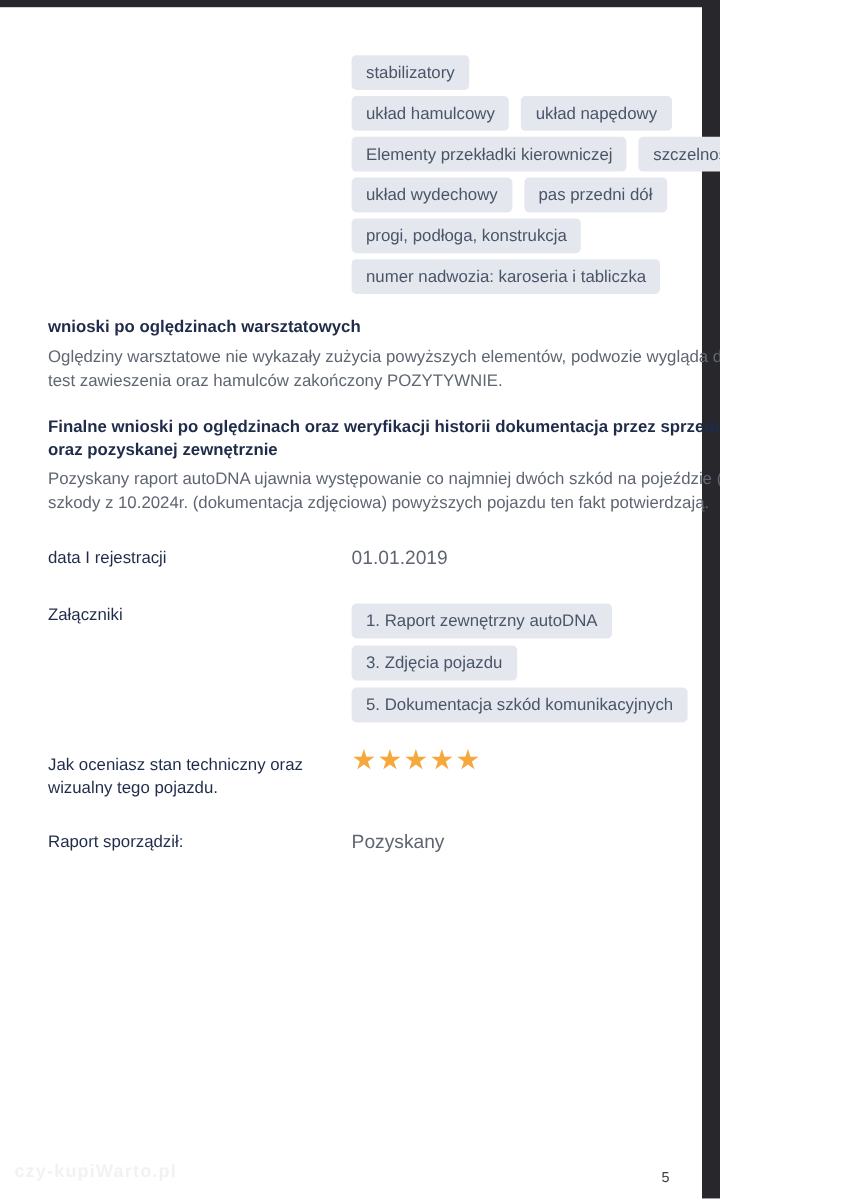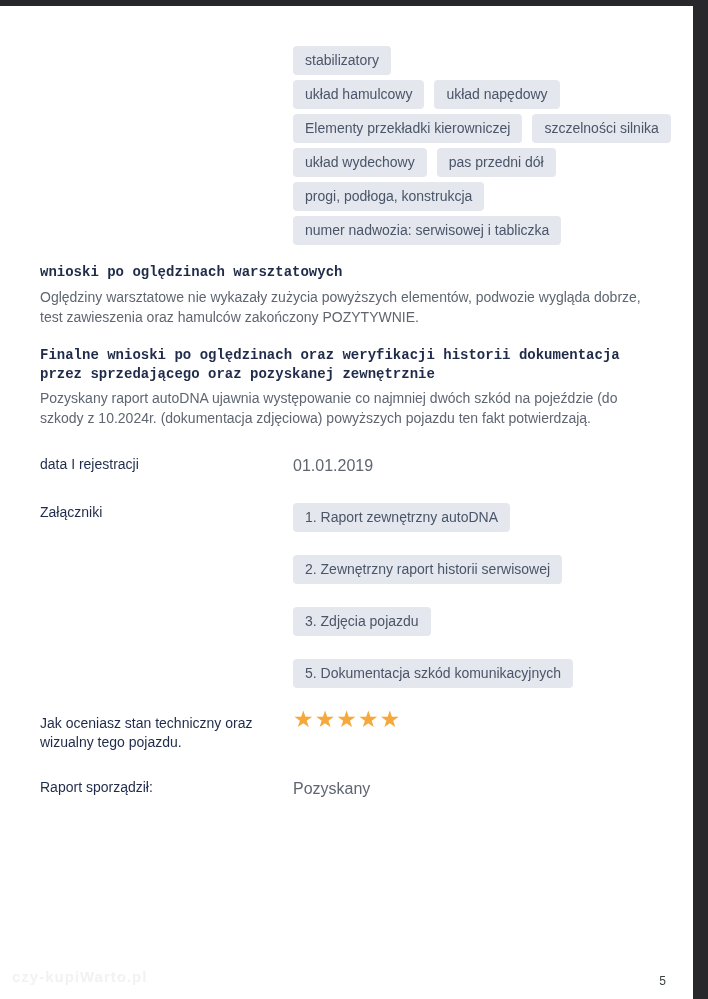--- a/index.html
+++ b/index.html
@@ -8,50 +8,50 @@
     --chip-text:#4a5568;
     --heading-text:#1f2b49;
     --body-text:#5f6671;
     --star:#f5a93c;
     --page-number:#3c4043;
     --watermark:#f2f2f4;
   }
   *{box-sizing:border-box;}
   html,body{margin:0;padding:0;background:#ffffff;}
   body{width:708px;height:999px;font-family:"Liberation Sans",sans-serif;}
-  .page{position:relative;width:708px;height:999px;background:#ffffff;overflow:hidden;}
+  .page{position:relative;width:600px;height:999px;background:#ffffff;overflow:hidden;}
   .top-bar{position:absolute;top:0;left:0;width:708px;height:6px;background:var(--frame);}
   .right-bar{position:absolute;top:0;right:0;width:15px;height:999px;background:var(--frame);}
   .content{position:absolute;top:6px;left:40px;width:622px;}
   
   .tags-block{margin:40px 0 0 253px;display:flex;flex-direction:column;gap:5px;}
   .tag-row{display:flex;gap:10px;}
   .chip{
     display:inline-flex;align-items:center;
     background:var(--chip-bg);color:var(--chip-text);
     border-radius:4px;padding:6px 12px;
     font-size:14px;line-height:17px;white-space:nowrap;
   }
   
   .section{margin-top:18px;}
   .section h2{
     margin:0 0 6px 0;font-size:14px;font-weight:bold;
-    color:var(--heading-text);line-height:1.35;font-family:Liberation Mono, monospace;
+    color:var(--heading-text);line-height:1.35;
   }
   .section p{
     margin:0;font-size:14px;color:var(--body-text);line-height:1.42;
   }
   
   .field-row{display:grid;grid-template-columns:253px 1fr;margin-top:26px;}
   .field-label{
     font-size:14px;font-weight:normal;color:var(--heading-text);
     line-height:1.35;padding-right:14px;
   }
   .field-value{font-size:16px;color:var(--body-text);line-height:1.35;}
-  .attachments-list{display:flex;flex-direction:column;gap:23px;}
+  .attachments-list{display:flex;flex-direction:column;gap:6px;}
   .attachments-list .chip{width:fit-content;}
   .stars{display:flex;gap:1px;margin-top:-6px;}
   .star{font-size:23px;line-height:23px;color:var(--star);}
   
   .watermark{
     position:absolute;left:12px;bottom:14px;
     font-size:15px;font-weight:bold;color:var(--watermark);
     letter-spacing:1px;
   }
   .page-number{
@@ -81,21 +81,21 @@
           <span class="chip">szczelności silnika</span>
         </div>
         <div class="tag-row">
           <span class="chip">układ wydechowy</span>
           <span class="chip">pas przedni dół</span>
         </div>
         <div class="tag-row">
           <span class="chip">progi, podłoga, konstrukcja</span>
         </div>
         <div class="tag-row">
-          <span class="chip">numer nadwozia: serwisowej i tabliczka</span>
+          <span class="chip">numer nadwozia: karoseria i tabliczka</span>
         </div>
       </div>
 
     <div class="section">
       <h2>wnioski po oględzinach warsztatowych</h2>
       <p>Oględziny warsztatowe nie wykazały zużycia powyższych elementów, podwozie wygląda dobrze, test zawieszenia oraz hamulców zakończony POZYTYWNIE.</p>
     </div>
 
     <div class="section">
       <h2>Finalne wnioski po oględzinach oraz weryfikacji historii dokumentacja przez sprzedającego oraz pozyskanej zewnętrznie</h2>
@@ -104,21 +104,20 @@
 
     <div class="field-row">
       <div class="field-label">data I rejestracji</div>
       <div class="field-value">01.01.2019</div>
     </div>
 
     <div class="field-row">
       <div class="field-label">Załączniki</div>
       <div class="attachments-list">
           <span class="chip">1. Raport zewnętrzny autoDNA</span>
-          <span class="chip">2. Zewnętrzny raport historii serwisowej</span>
           <span class="chip">3. Zdjęcia pojazdu</span>
           <span class="chip">5. Dokumentacja szkód komunikacyjnych</span>
         </div>
     </div>
 
     <div class="field-row">
       <div class="field-label">Jak oceniasz stan techniczny oraz wizualny tego pojazdu.</div>
       <div class="stars">
           <span class="star">★</span>
           <span class="star">★</span>

